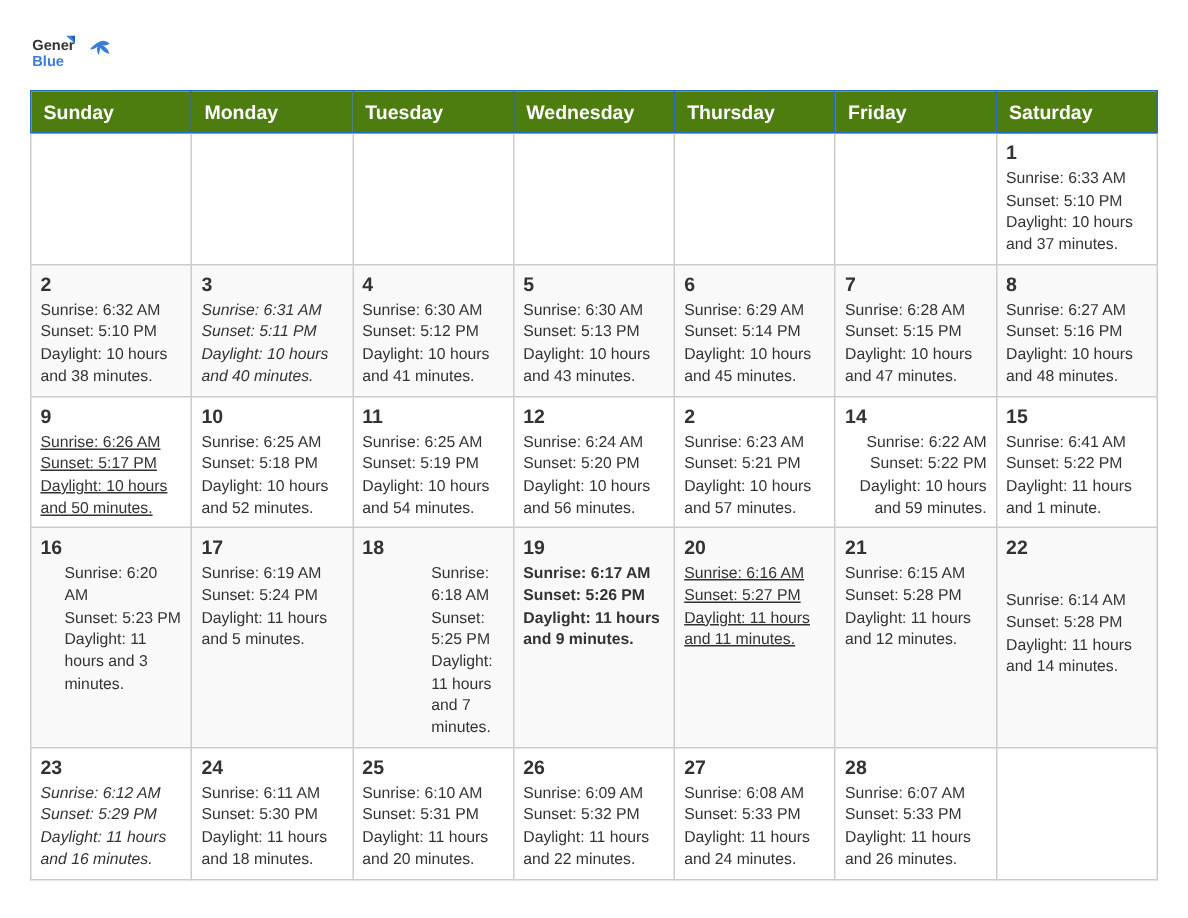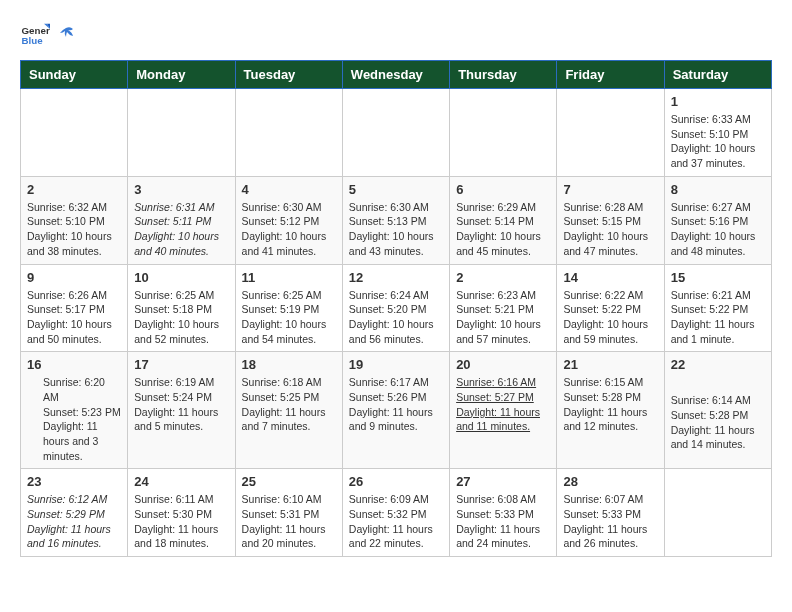--- a/index.html
+++ b/index.html
@@ -36,21 +36,21 @@
     .location-title {
       font-size: 16px;
       color: #555;
     }
     .calendar {
       width: 100%;
       border-collapse: collapse;
       border: 1px solid #ccc;
     }
     .calendar th {
-      background-color: #14532d;
+      background-color: #4d7c0f;
       color: #fff;
       text-align: left;
       padding: 6px 8px;
       font-size: 13px;
       border: 1px solid #2a6bc0;
     }
     .calendar td {
       vertical-align: top;
       padding: 5px 6px;
       border: 1px solid #ccc;
@@ -170,21 +170,21 @@
         <td>
           <div class="day-num">8</div>
           <div class="day-info" style="white-space: pre-line;">Sunrise: 6:27 AM
 Sunset: 5:16 PM
 Daylight: 10 hours and 48 minutes.</div>
         </td>
       </tr>
       <tr>
         <td>
           <div class="day-num">9</div>
-          <div class="day-info" style="white-space: pre-line;">Sunrise: 6:26 AM
+          <div class="day-info" style="white-space: pre-line; text-decoration: underline;">Sunrise: 6:26 AM
 Sunset: 5:17 PM
 Daylight: 10 hours and 50 minutes.</div>
         </td>
         <td>
           <div class="day-num">10</div>
           <div class="day-info" style="white-space: pre-line;">Sunrise: 6:25 AM
 Sunset: 5:18 PM
 Daylight: 10 hours and 52 minutes.</div>
         </td>
         <td>
@@ -200,53 +200,53 @@
 Daylight: 10 hours and 56 minutes.</div>
         </td>
         <td>
           <div class="day-num">2</div>
           <div class="day-info" style="white-space: pre-line;">Sunrise: 6:23 AM
 Sunset: 5:21 PM
 Daylight: 10 hours and 57 minutes.</div>
         </td>
         <td>
           <div class="day-num">14</div>
-          <div class="day-info" style="white-space: pre-line;">Sunrise: 6:22 AM
+          <div class="day-info" style="white-space: pre-line; text-align: right;">Sunrise: 6:22 AM
 Sunset: 5:22 PM
 Daylight: 10 hours and 59 minutes.</div>
         </td>
         <td>
           <div class="day-num">15</div>
-          <div class="day-info" style="white-space: pre-line;">Sunrise: 6:21 AM
+          <div class="day-info" style="white-space: pre-line;">Sunrise: 6:41 AM
 Sunset: 5:22 PM
 Daylight: 11 hours and 1 minute.</div>
         </td>
       </tr>
       <tr class="row-alt">
         <td>
           <div class="day-num">16</div>
           <div class="day-info" style="white-space: pre-line; margin-left: 16px;">Sunrise: 6:20 AM
 Sunset: 5:23 PM
 Daylight: 11 hours and 3 minutes.</div>
         </td>
         <td>
           <div class="day-num">17</div>
           <div class="day-info" style="white-space: pre-line;">Sunrise: 6:19 AM
 Sunset: 5:24 PM
 Daylight: 11 hours and 5 minutes.</div>
         </td>
         <td>
           <div class="day-num">18</div>
-          <div class="day-info" style="white-space: pre-line;">Sunrise: 6:18 AM
+          <div class="day-info" style="white-space: pre-line; margin-left: 46px;">Sunrise: 6:18 AM
 Sunset: 5:25 PM
 Daylight: 11 hours and 7 minutes.</div>
         </td>
         <td>
           <div class="day-num">19</div>
-          <div class="day-info" style="white-space: pre-line;">Sunrise: 6:17 AM
+          <div class="day-info" style="white-space: pre-line; font-weight: bold;">Sunrise: 6:17 AM
 Sunset: 5:26 PM
 Daylight: 11 hours and 9 minutes.</div>
         </td>
         <td>
           <div class="day-num">20</div>
           <div class="day-info" style="white-space: pre-line; text-decoration: underline;">Sunrise: 6:16 AM
 Sunset: 5:27 PM
 Daylight: 11 hours and 11 minutes.</div>
         </td>
         <td>

